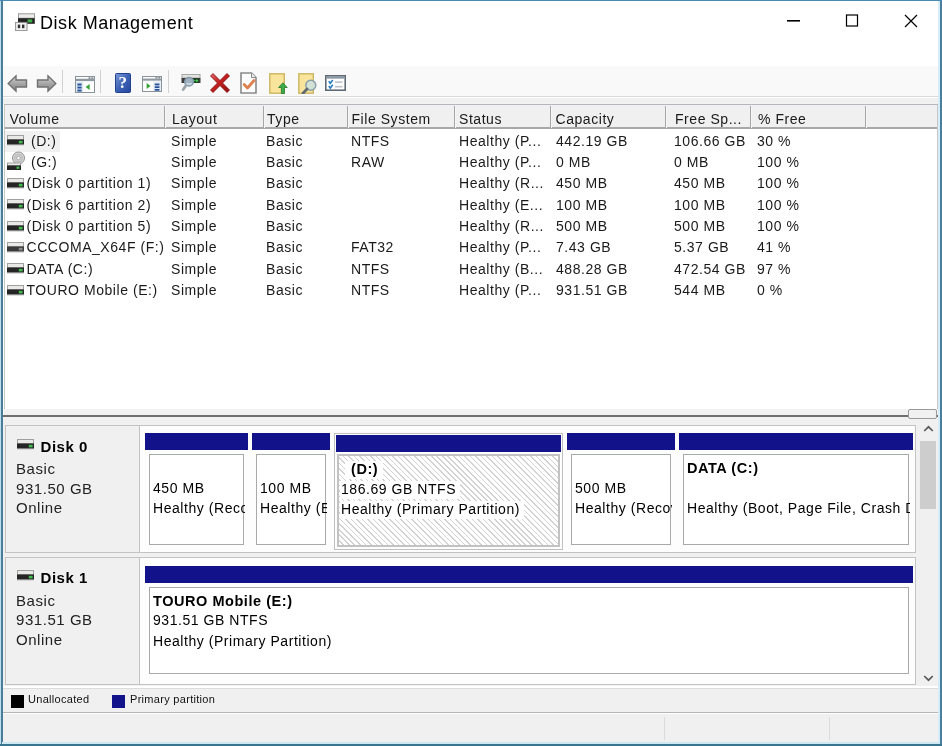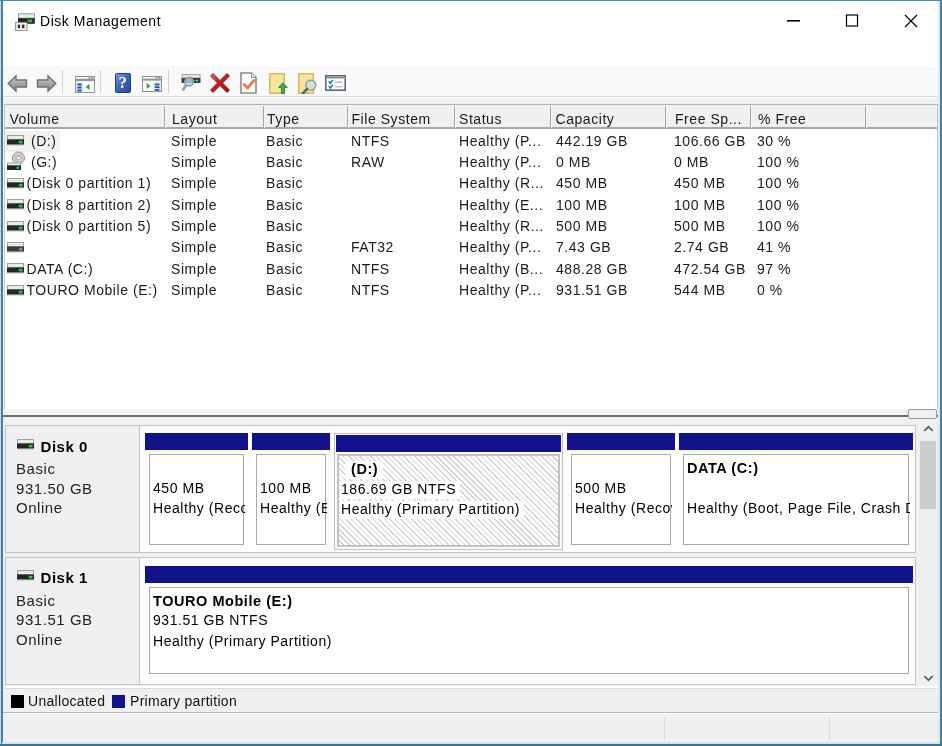--- a/index.html
+++ b/index.html
@@ -11,21 +11,21 @@
 #bd-top { left:0; top:0; width:942px; height:1px; background:#4a8ab2; }
 #bd-left1 { left:0; top:1px; width:1px; height:745px; background:#bddeee; }
 #bd-left2 { left:1px; top:1px; width:2px; height:743px; background:#4a7d9c; }
 #bd-right1 { left:938px; top:1px; width:2px; height:743px; background:#d7ecf6; }
 #bd-right2 { left:940px; top:1px; width:2px; height:745px; background:#45809f; }
 #bd-bot1 { left:2px; top:742px; width:938px; height:2px; background:#cde8f3; }
 #bd-bot2 { left:0; top:744px; width:942px; height:2px; background:#39758f; }
 
 
 #titlebar { position:absolute; left:3px; top:1px; width:935px; height:39px; background:#ffffff; }
-#title-text { position:absolute; left:37px; top:12px; font-size:14px; color:#000;text-align:center; }
+#title-text { position:absolute; left:37px; top:12px; font-size:18px; color:#000;text-align:center; }
 
 .capbtn { position:absolute; top:0; }
 
 
 #menubar { position:absolute; left:3px; top:40px; width:935px; height:26px; background:#fdfdfd; }
 .menuitem { position:absolute; top:5px; font-size:14px; color:#222; }
 .menuitem span.u { text-decoration:underline; }
 
 
 #toolbar { position:absolute; left:3px; top:66px; width:935px; height:31px; background:#f9f9f9; border-bottom:1px solid #d9d9d9; }
@@ -67,21 +67,21 @@
 .ptext { position:absolute; font-size:14px; white-space:nowrap; overflow:hidden; color:#000; }
 .pbold { font-weight:bold; font-size:14.5px; }
 
 
 #vsb { position:absolute; left:916px; top:0px; width:17px; height:266px; background:#f0f0f0; }
 #vsb-thumb { position:absolute; left:1px; top:21px; width:16px; height:68px; background:#cdcdcd; }
 
 
 #legend { position:absolute; left:3px; top:688px; width:935px; height:25px; background:#f0f0f0; border-top:1px solid #dcdcdc; border-bottom:1px solid #b5b5b5; }
 .lgsq { position:absolute; top:6px; width:13px; height:13px; }
-.lgtext { position:absolute; top:4px; font-size:14px; color:#111; letter-spacing:0.3px; }
+.lgtext { position:absolute; top:4px; font-size:11px; color:#111; letter-spacing:0.3px; }
 
 
 #statusbar { position:absolute; left:3px; top:714px; width:935px; height:28px; background:#f0f0f0; }
 .ssep { position:absolute; top:3px; width:1px; height:23px; background:#dadada; }
 </style>
 </head>
 <body>
 <div id="win">
   <div class="bd" id="bd-top"></div>
   <div class="bd" id="bd-left1"></div>
@@ -278,21 +278,21 @@
           <div class="lcell" style="left:669px">450 MB</div>
           <div class="lcell" style="left:752px">100 %</div>
         </div>
       <div class="lrow" style="top:89.65px">
           <svg class="dicon" width="17" height="11" viewBox="0 0 17 11">
             <rect x="0.5" y="0.5" width="16" height="4" fill="#e9e9e7" stroke="#a0a09e" stroke-width="1"></rect>
             <rect x="0" y="4.5" width="17" height="5.2" fill="#252525"></rect>
             <rect x="11.8" y="5.8" width="3.8" height="2.6" fill="#3fbb4e"></rect>
             <rect x="0" y="9.7" width="17" height="0.9" fill="#c9c9c9"></rect>
           </svg>
-          <div class="lcell" style="left:21.5px">(Disk 8 partition 2)</div>
+          <div class="lcell" style="left:21.5px">(Disk 6 partition 2)</div>
           <div class="lcell" style="left:166px">Simple</div>
           <div class="lcell" style="left:261px">Basic</div>
           <div class="lcell" style="left:454px">Healthy (E...</div>
           <div class="lcell" style="left:551px">100 MB</div>
           <div class="lcell" style="left:669px">100 MB</div>
           <div class="lcell" style="left:752px">100 %</div>
         </div>
       <div class="lrow" style="top:111.00px">
           <svg class="dicon" width="17" height="11" viewBox="0 0 17 11">
             <rect x="0.5" y="0.5" width="16" height="4" fill="#e9e9e7" stroke="#a0a09e" stroke-width="1"></rect>
@@ -308,26 +308,27 @@
           <div class="lcell" style="left:669px">500 MB</div>
           <div class="lcell" style="left:752px">100 %</div>
         </div>
       <div class="lrow" style="top:132.35px">
           <svg class="dicon" width="17" height="11" viewBox="0 0 17 11">
             <rect x="0.5" y="0.5" width="16" height="4" fill="#e9e9e7" stroke="#a0a09e" stroke-width="1"></rect>
             <rect x="0" y="4.5" width="17" height="5.2" fill="#3a3a3a"></rect>
             <rect x="11.8" y="5.8" width="3.8" height="2.6" fill="#8a8a8a"></rect>
             <rect x="0" y="9.7" width="17" height="0.9" fill="#c9c9c9"></rect>
           </svg>
+          <div class="lcell" style="left:21.5px">CCCOMA_X64F (F:)</div>
           <div class="lcell" style="left:166px">Simple</div>
           <div class="lcell" style="left:261px">Basic</div>
           <div class="lcell" style="left:346px">FAT32</div>
           <div class="lcell" style="left:454px">Healthy (P...</div>
           <div class="lcell" style="left:551px">7.43 GB</div>
-          <div class="lcell" style="left:669px">2.74 GB</div>
+          <div class="lcell" style="left:669px">5.37 GB</div>
           <div class="lcell" style="left:752px">41 %</div>
         </div>
       <div class="lrow" style="top:153.70px">
           <svg class="dicon" width="17" height="11" viewBox="0 0 17 11">
             <rect x="0.5" y="0.5" width="16" height="4" fill="#e9e9e7" stroke="#a0a09e" stroke-width="1"></rect>
             <rect x="0" y="4.5" width="17" height="5.2" fill="#252525"></rect>
             <rect x="11.8" y="5.8" width="3.8" height="2.6" fill="#3fbb4e"></rect>
             <rect x="0" y="9.7" width="17" height="0.9" fill="#c9c9c9"></rect>
           </svg>
           <div class="lcell" style="left:21.5px">DATA (C:)</div>

